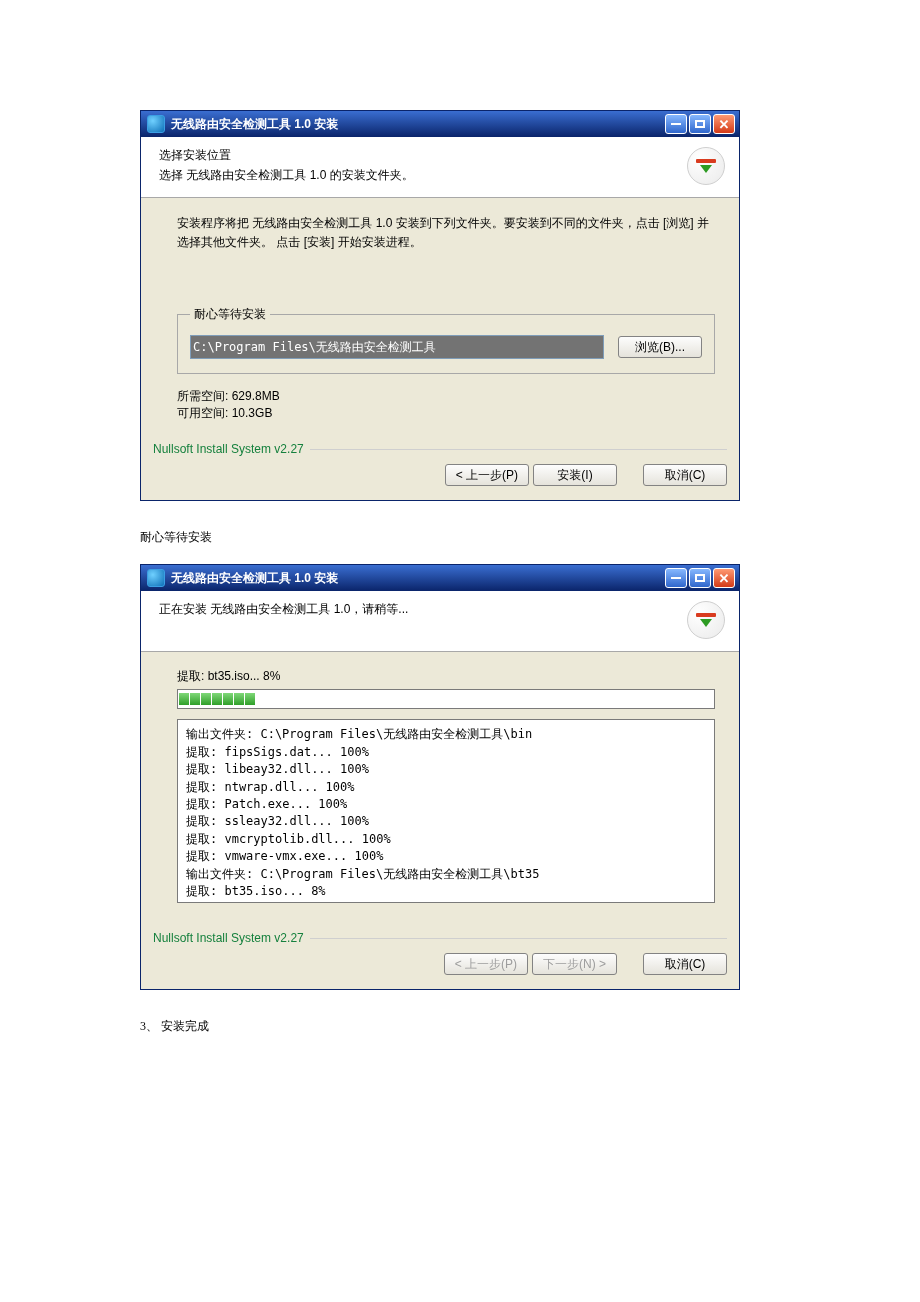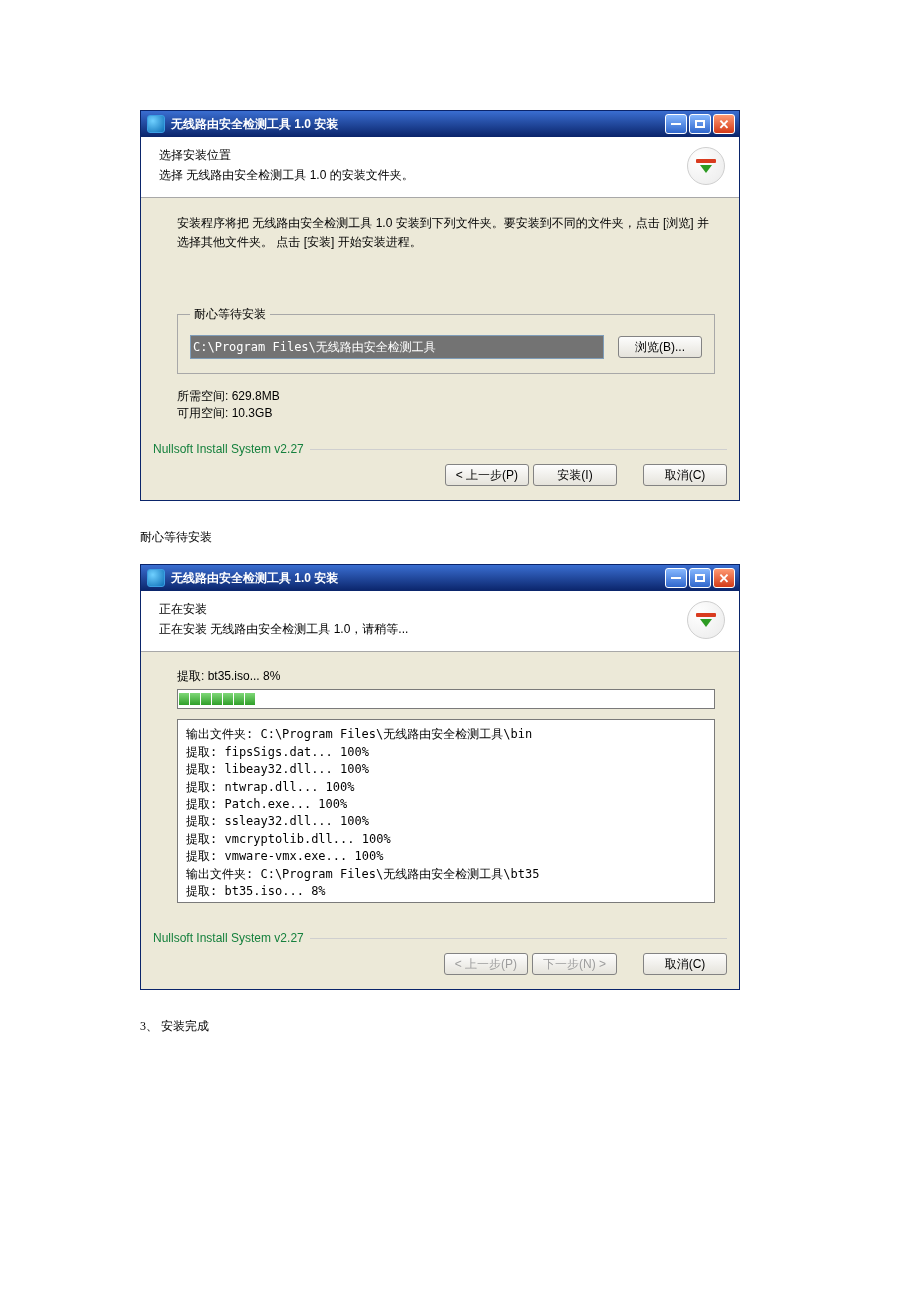--- a/index.html
+++ b/index.html
@@ -234,21 +234,20 @@
       <span class="tb-icon"></span>
       <span class="tb-title">无线路由安全检测工具 1.0 安装</span>
       <div class="win-btns">
         <span class="win-btn win-min"></span>
         <span class="win-btn win-max"></span>
         <span class="win-btn win-close"></span>
       </div>
     </div>
     <div class="subhead">
       <div class="txt">
-        <div class="h">正在安装</div>
         <div>正在安装 无线路由安全检测工具 1.0，请稍等...</div>
       </div>
       <div class="brand">
         <div class="bar"></div>
           <div class="arr"></div>
       </div>
     </div>
     <div class="body">
       <div class="progress-label">提取: bt35.iso... 8%</div>
       <div class="progressbar" id="pb">

